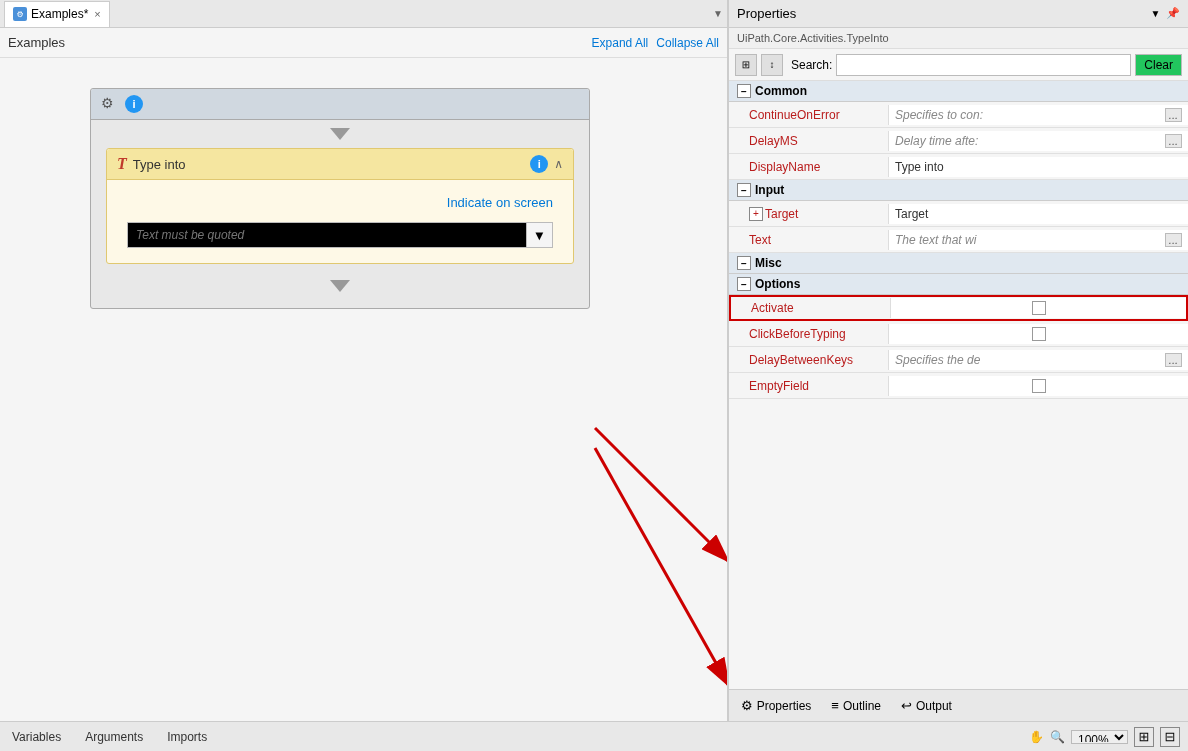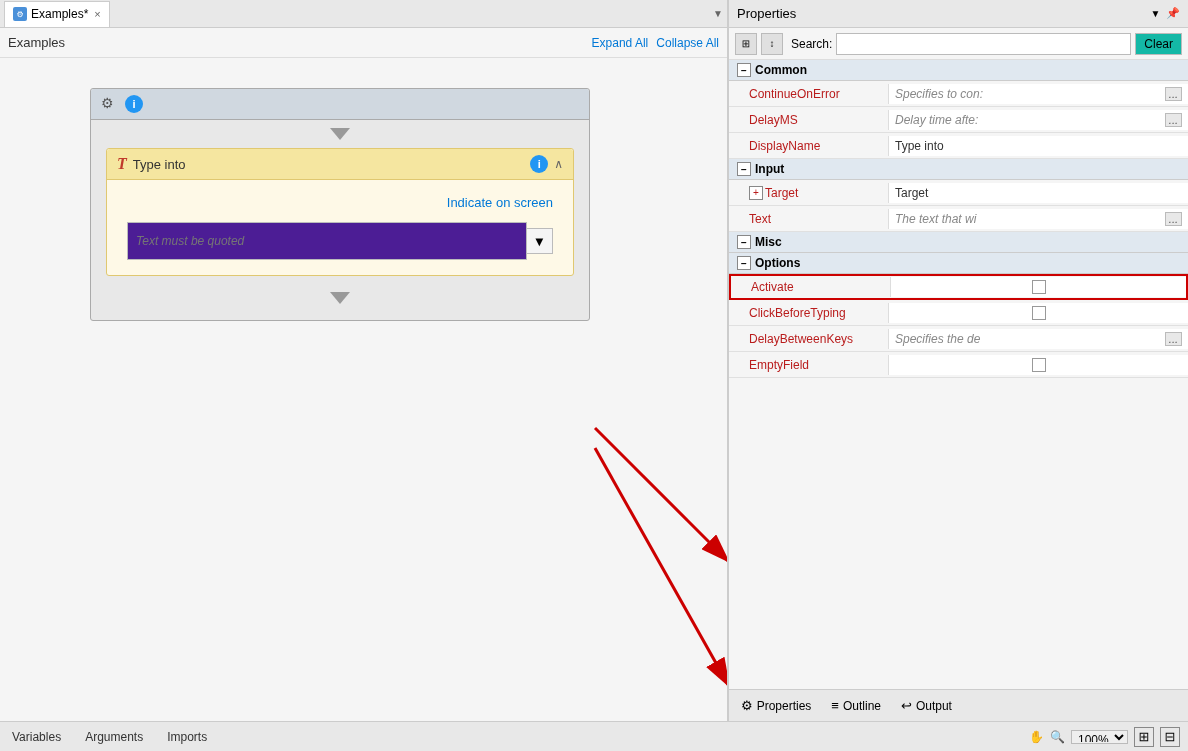--- a/index.html
+++ b/index.html
@@ -43,38 +43,38 @@
     .activity-box { margin: 0 15px; background: #fef9e7; border: 1px solid #e0c870; border-radius: 3px; }
     .activity-header { display: flex; align-items: center; background: #f5e6a0; padding: 6px 10px; border-bottom: 1px solid #e0c870; border-radius: 3px 3px 0 0; }
     .activity-icon { font-size: 16px; color: #c0392b; margin-right: 6px; font-style: italic; font-weight: bold; font-family: serif; }
     .activity-title { font-size: 13px; font-weight: 500; color: #333; flex: 1; }
     .activity-info { width: 18px; height: 18px; background: #2196F3; border-radius: 50%; color: white; display: flex; align-items: center; justify-content: center; font-size: 11px; font-weight: bold; cursor: pointer; margin-right: 6px; }
     .activity-collapse { color: #666; font-size: 12px; cursor: pointer; }
 
     .activity-body { padding: 15px 20px; }
     .indicate-link { color: #0078d7; font-size: 13px; cursor: pointer; text-align: right; display: block; margin-bottom: 12px; }
     .text-input-row { display: flex; align-items: center; }
-    .text-input { flex: 1; border: 1px solid #bbb; padding: 4px 8px; font-size: 12px; color: #888; font-style: italic; background: #4c1d95; height: 38px; }
+    .text-input { flex: 1; border: 1px solid #bbb; padding: 4px 8px; font-size: 12px; color: #888; font-style: italic; background: #000000; height: 26px; }
     .text-input-btn { border: 1px solid #bbb; border-left: none; background: #f5f5f5; padding: 4px 6px; cursor: pointer; height: 26px; display: flex; align-items: center; }
 
     
     .sequence-bottom { padding: 8px 0; }
 
     
     .right-panel { width: 460px; display: flex; flex-direction: column; background: #f5f5f5; border-left: 1px solid #ccc; }
     .props-header { display: flex; align-items: center; justify-content: space-between; background: #e8e8e8; padding: 4px 8px; border-bottom: 1px solid #ccc; height: 28px; }
     .props-title { font-size: 13px; font-weight: 500; }
 
     .props-class { padding: 4px 8px; font-size: 11px; color: #555; background: #f0f0f0; border-bottom: 1px solid #ddd; }
 
     .props-toolbar { display: flex; align-items: center; padding: 4px 6px; background: #f5f5f5; border-bottom: 1px solid #ddd; gap: 4px; height: 32px; }
     .props-icon-btn { width: 22px; height: 22px; background: #e0e0e0; border: 1px solid #bbb; cursor: pointer; display: flex; align-items: center; justify-content: center; font-size: 11px; }
     .search-label { font-size: 12px; margin-left: 4px; }
     .search-input { flex: 1; height: 22px; border: 1px solid #bbb; padding: 2px 4px; font-size: 12px; }
-    .clear-btn { height: 22px; padding: 2px 8px; border: 1px solid #bbb; background: #14b8a6; cursor: pointer; font-size: 12px; }
+    .clear-btn { height: 22px; padding: 2px 8px; border: 1px solid #bbb; background: #22c55e; cursor: pointer; font-size: 12px; }
 
     
     .props-table { flex: 1; overflow-y: auto; }
     .prop-section-header { display: flex; align-items: center; background: #e0e8f0; padding: 3px 8px; border-bottom: 1px solid #ccc; font-weight: 600; font-size: 12px; cursor: pointer; }
     .prop-row { display: flex; align-items: center; border-bottom: 1px solid #e0e0e0; min-height: 26px; }
     .prop-name { width: 160px; padding: 3px 8px 3px 20px; color: #b91c1c; font-size: 12px; border-right: 1px solid #ddd; flex-shrink: 0; }
     .prop-value { flex: 1; padding: 3px 6px; font-size: 12px; color: #555; font-style: italic; background: white; display: flex; align-items: center; justify-content: space-between; }
     .prop-value-text { font-style: italic; color: #888; }
     .prop-value-plain { font-style: normal; color: #333; }
     .prop-ellipsis { font-size: 11px; cursor: pointer; color: #555; padding: 0 3px; border: 1px solid #bbb; background: #e8e8e8; margin-left: 2px; }
@@ -176,20 +176,21 @@
 
     <div class="right-panel">
       <div class="props-header">
         <span class="props-title">Properties</span>
         <div style="display:flex; align-items:center; margin-left:auto;">
           <span style="font-size:10px; cursor:pointer;">▼</span>
           <span style="font-size:11px; margin-left:6px; cursor:pointer; color:#555;">📌</span>
         </div>
       </div>
 
+      <div class="props-class">UiPath.Core.Activities.TypeInto</div>
 
       <div class="props-toolbar">
         <div class="props-icon-btn" style="font-size:10px;">⊞</div>
         <div class="props-icon-btn" style="font-size:10px;">↕</div>
         <span class="search-label">Search:</span>
         <input class="search-input" type="text" style="">
         <button class="clear-btn">Clear</button>
       </div>
 
       <div class="props-table">

